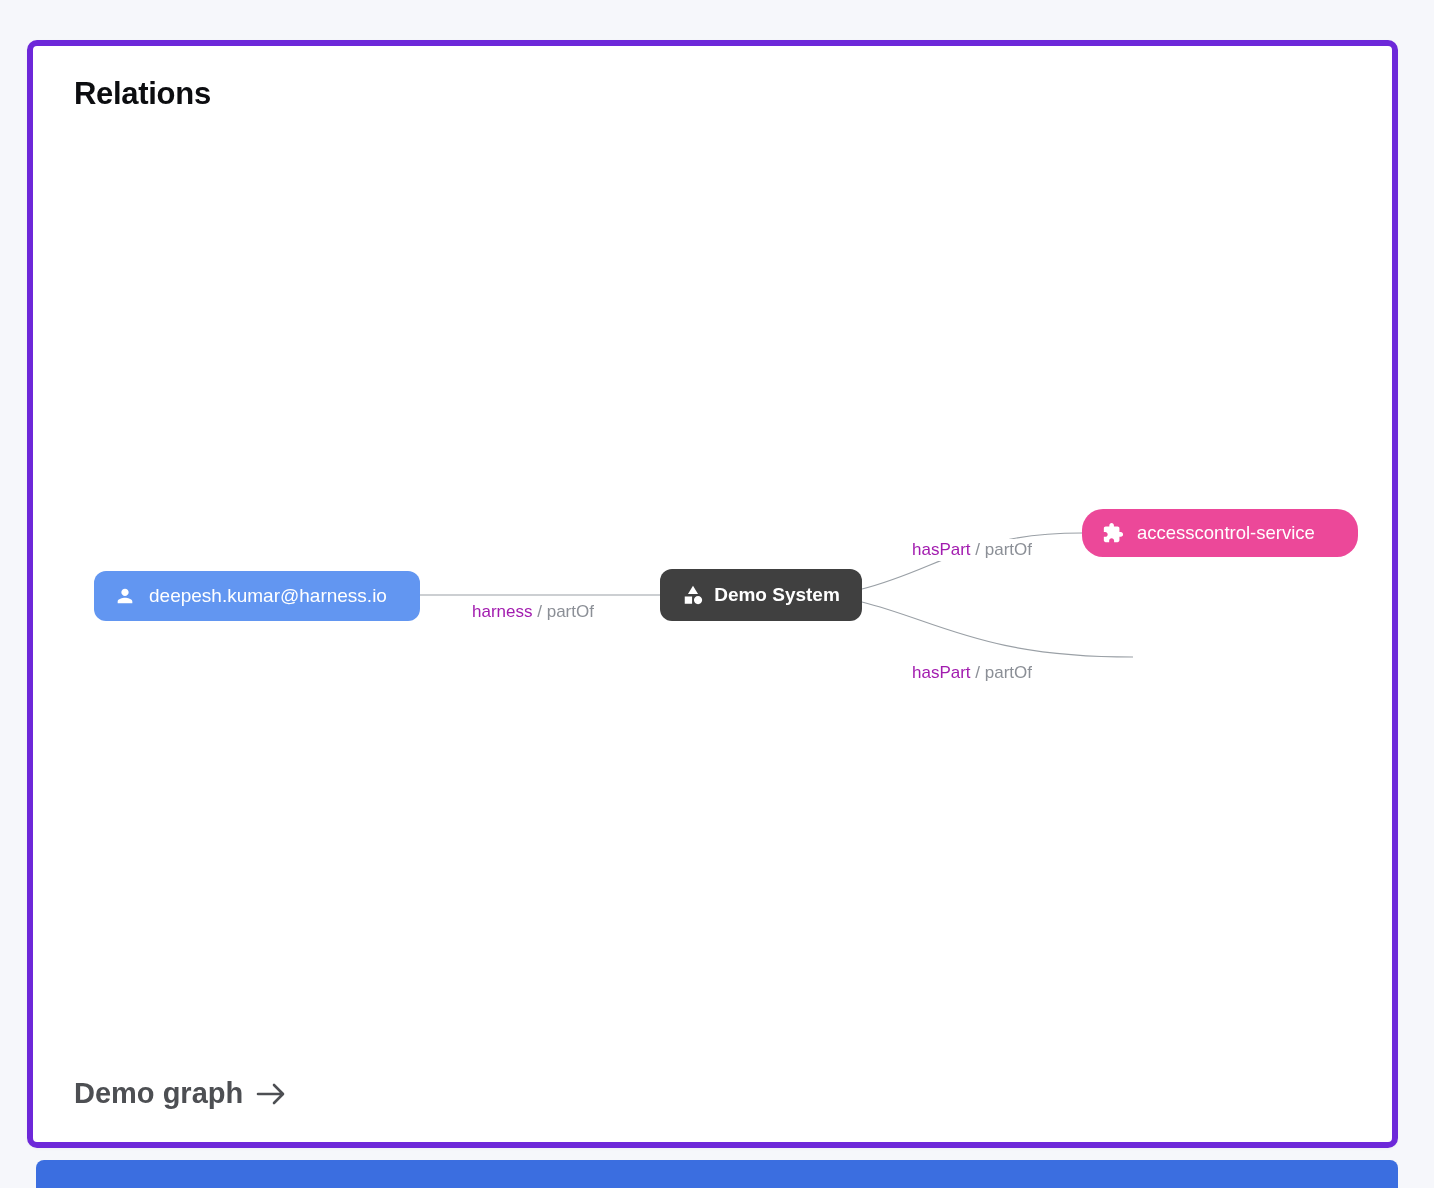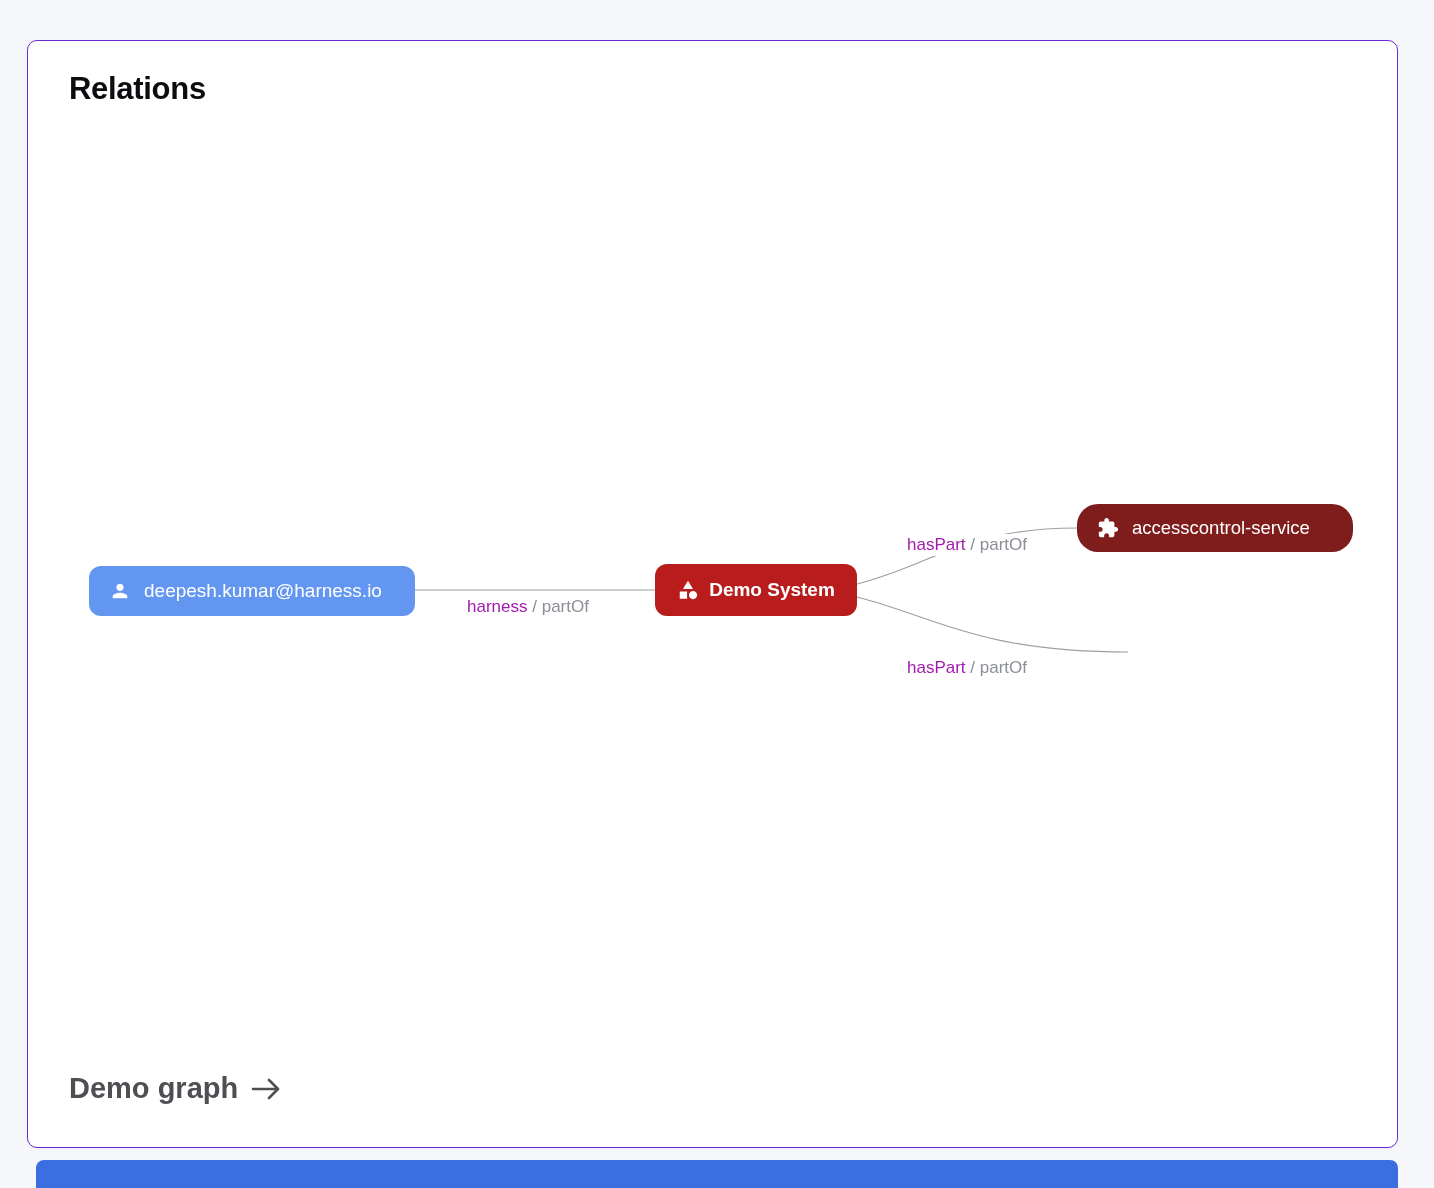--- a/index.html
+++ b/index.html
@@ -8,21 +8,21 @@
     background: #f6f7fb;
     font-family: "Liberation Sans", sans-serif;
     position: relative;
     overflow: hidden;
   }
   .card {
     position: absolute;
     left: 27px; top: 40px;
     width: 1371px; height: 1108px;
     background: #ffffff;
-    border: 1px solid #6d28d9;
+    border: 6px solid #6d28d9;
     border-radius: 10px;
     box-sizing: border-box;
     box-shadow: 0 1px 3px rgba(20,30,60,0.04);
   }
   .card-title {
     position: absolute;
     left: 41px; top: 30px;
     margin: 0;
     font-size: 31px;
     font-weight: 700;
@@ -135,30 +135,30 @@
 
     <div class="node node-user" style="background: rgb(98, 150, 241);">
       <span class="node-icon">
         <svg viewBox="0 0 24 24">
             <path d="M12 12c2.21 0 4-1.79 4-4s-1.79-4-4-4-4 1.79-4 4 1.79 4 4 4zm0 2c-2.67 0-8 1.34-8 4v2h16v-2c0-2.66-5.33-4-8-4z"></path>
           </svg>
       </span>
       <span class="node-label">deepesh.kumar@harness.io</span>
     </div>
 
-    <div class="node node-system" style="background: #b91c1c;">
+    <div class="node node-system" style="background: #404040;">
       <span class="node-icon">
         <svg viewBox="0 0 24 24">
             <path d="M12 2l-5.5 9h11L12 2zm5.5 11c-2.49 0-4.5 2.01-4.5 4.5s2.01 4.5 4.5 4.5 4.5-2.01 4.5-4.5-2.01-4.5-4.5-4.5zM3 21.5h8v-8H3v8z"></path>
           </svg>
       </span>
       <span class="node-label">Demo System</span>
     </div>
 
-    <div class="node node-service" style="background: #7f1d1d; border-radius: 21px;">
+    <div class="node node-service" style="background: #ec4899; border-radius: 21px;">
       <span class="node-icon">
         <svg viewBox="0 0 24 24">
             <path d="M20.5 11H19V7c0-1.1-.9-2-2-2h-4V3.5C13 2.12 11.88 1 10.5 1S8 2.12 8 3.5V5H4c-1.1 0-1.99.9-1.99 2v3.8H3.5c1.49 0 2.7 1.21 2.7 2.7s-1.21 2.7-2.7 2.7H2V20c0 1.1.9 2 2 2h3.8v-1.5c0-1.49 1.21-2.7 2.7-2.7 1.49 0 2.7 1.21 2.7 2.7V22H17c1.1 0 2-.9 2-2v-4h1.5c1.38 0 2.5-1.12 2.5-2.5S21.88 11 20.5 11z"></path>
           </svg>
       </span>
       <span class="node-label">accesscontrol-service</span>
     </div>
 
 
     <a class="view-graph">

